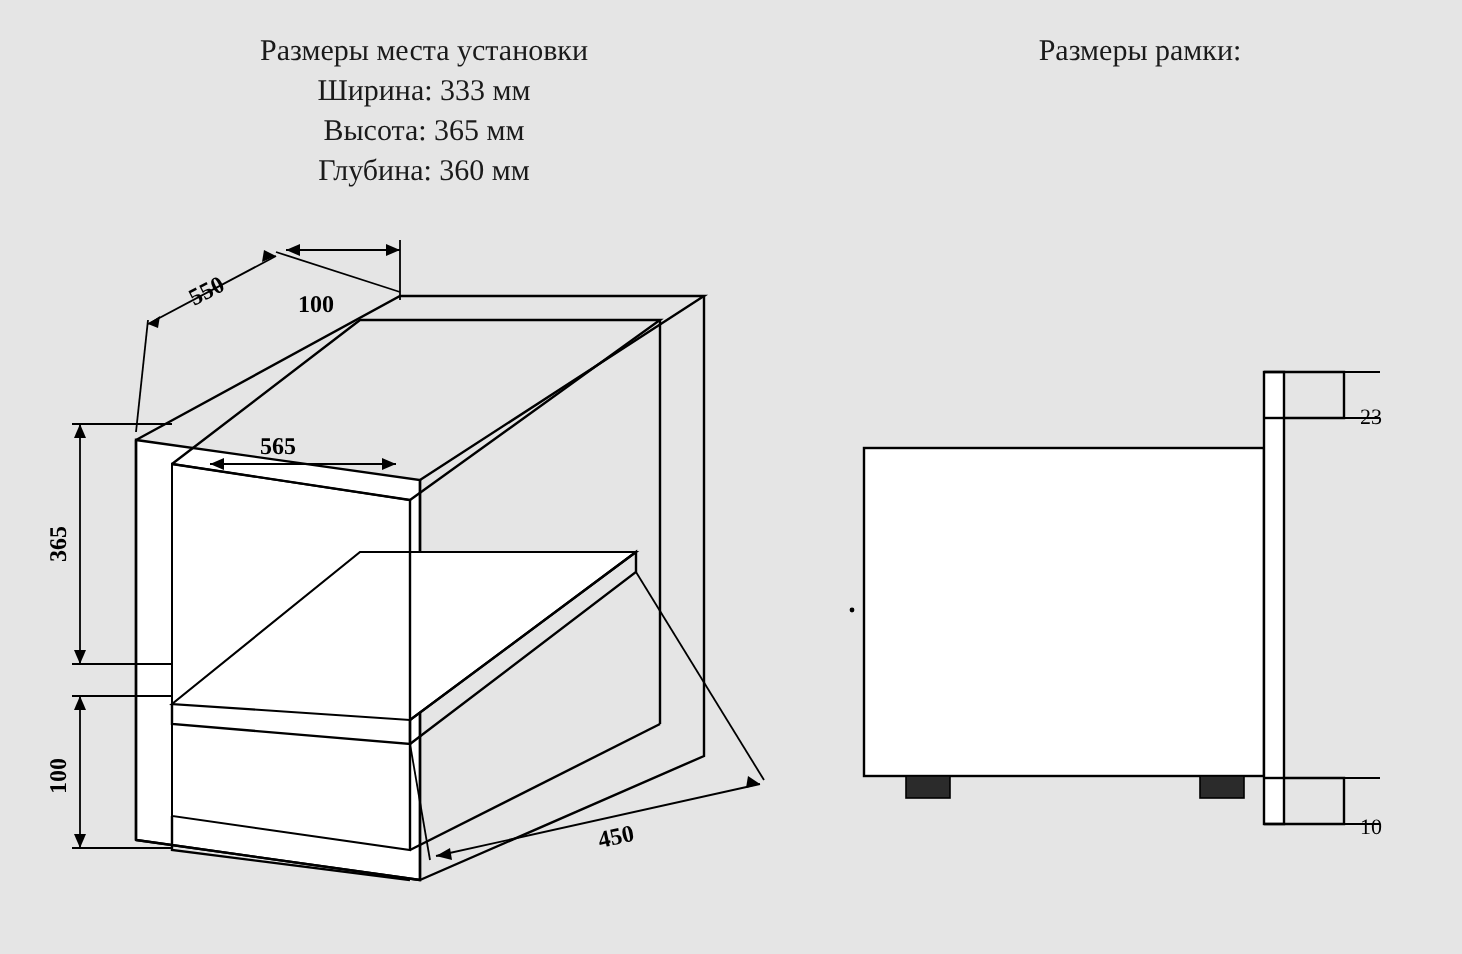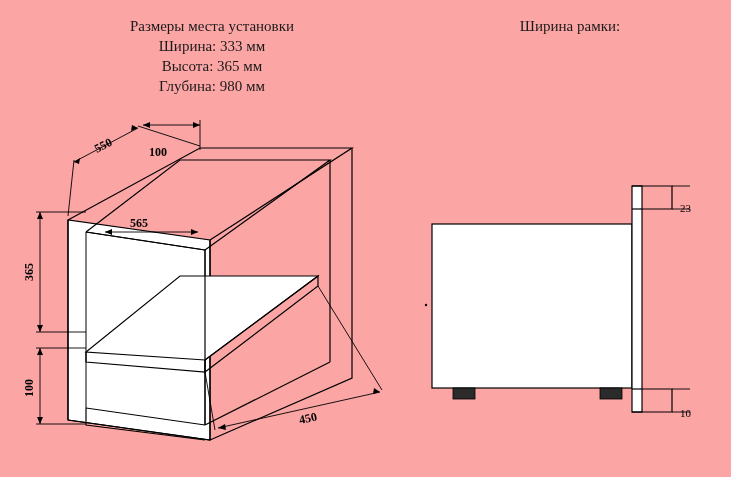--- a/index.html
+++ b/index.html
@@ -4,21 +4,21 @@
 <style>
   html, body {
     margin: 0;
     padding: 0;
     background: #ffffff;
   }
   #page {
     position: relative;
     width: 731px;
     height: 477px;
-    background: #fca5a5;
+    background: #e5e5e5;
     overflow: hidden;
     font-family: "Liberation Serif", "DejaVu Serif", serif;
     color: #000000;
   }
   .text-block {
     position: absolute;
     text-align: center;
     font-size: 15px;
     line-height: 20px;
     white-space: nowrap;
@@ -49,25 +49,25 @@
 </style>
 </head>
 <body>
 
 <div id="page">
 
   <div class="text-block" id="install-text">
     <span class="line">Размеры места установки</span>
     <span class="line">Ширина: 333 мм</span>
     <span class="line">Высота: 365 мм</span>
-    <span class="line">Глубина: 980 мм</span>
+    <span class="line">Глубина: 360 мм</span>
   </div>
 
   <div class="text-block" id="frame-text">
-    <span class="line">Ширина рамки:</span>
+    <span class="line">Размеры рамки:</span>
   </div>
 
   <svg class="drawing" viewBox="0 0 731 477">
 
     <g fill="none" stroke="#000000" stroke-width="1.2" stroke-linejoin="miter">
 
       <polygon points="68,220 68,420 210,440 210,240" stroke="#000" stroke-width="1.2" fill="#ffffff"></polygon>
 
       <polyline points="68,220 200,148 352,148 210,240"></polyline>
 

